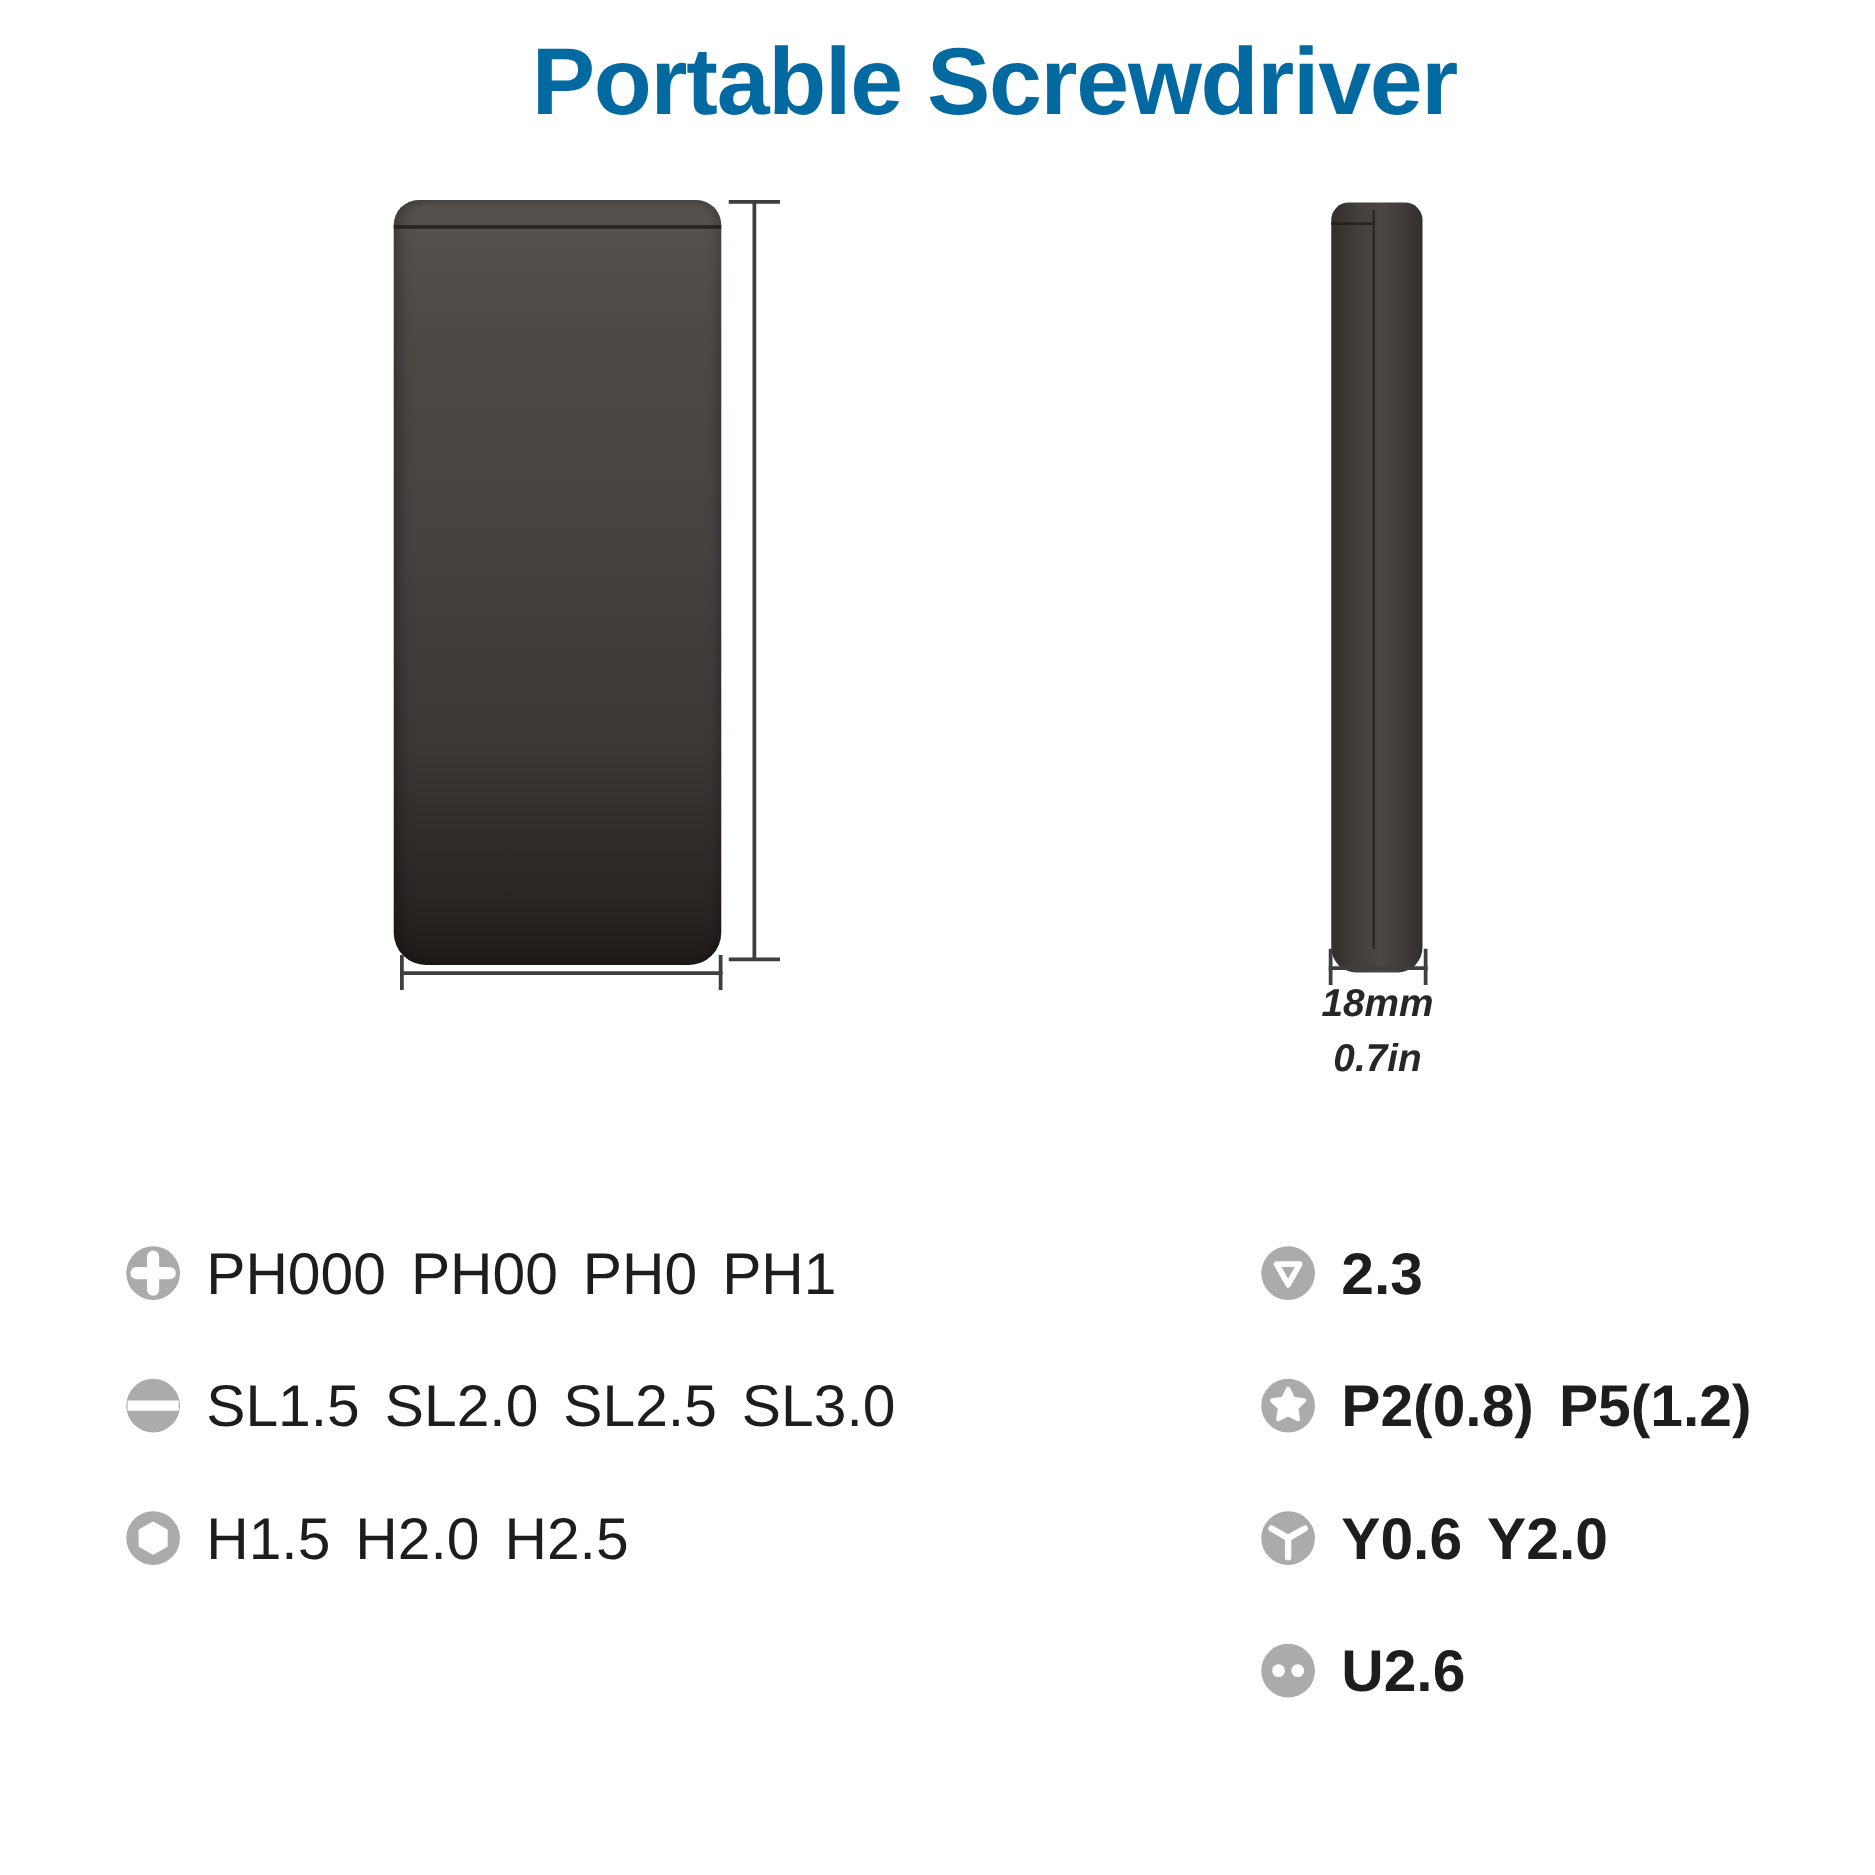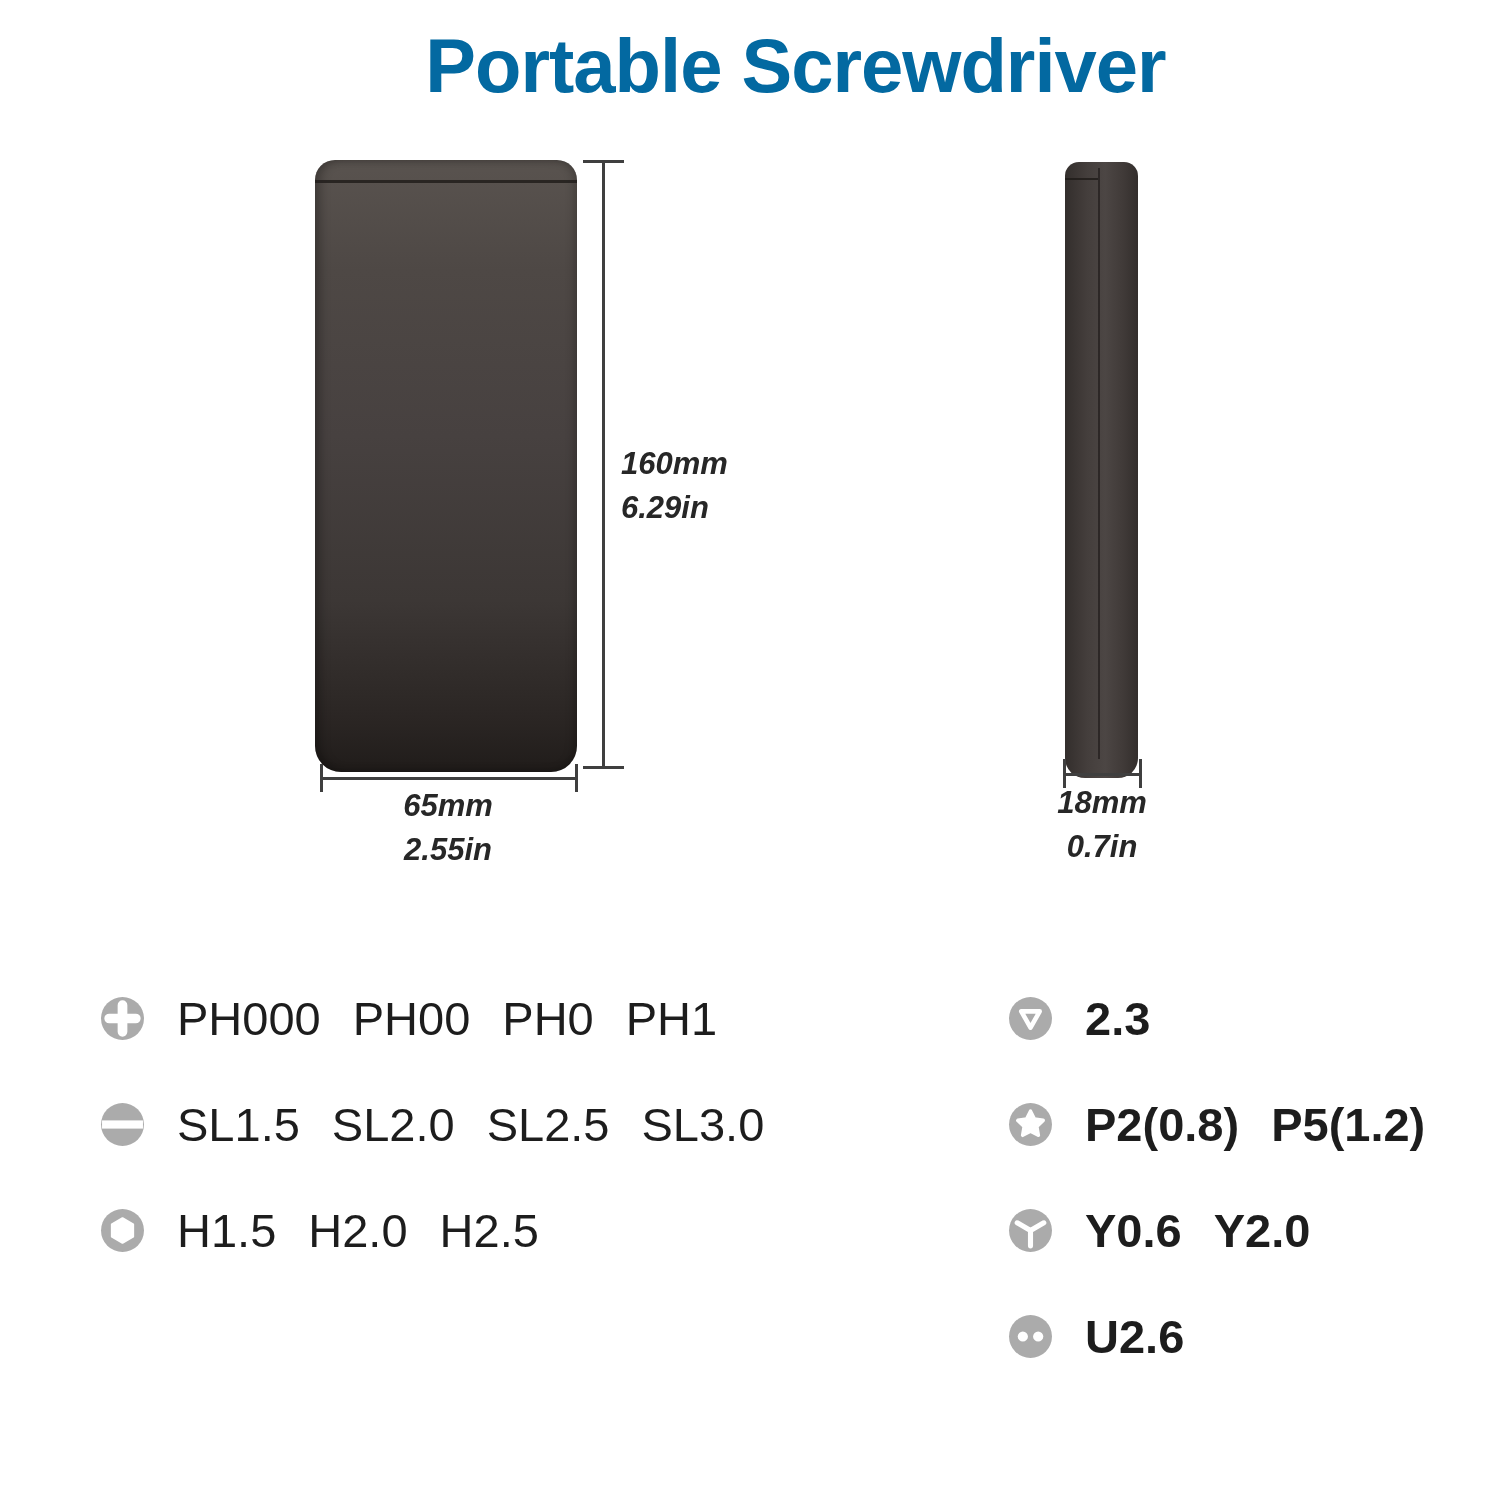--- a/index.html
+++ b/index.html
@@ -122,21 +122,21 @@
   .bit-icon {
     width: 45px;
     height: 45px;
     display: inline-flex;
     flex: 0 0 45px;
   }
   .bit-icon svg { width: 45px; height: 45px; }
   .bit-size {
     font-size: 47px;
     color: #1d1d1d;
-    margin-left: 32px;
+    margin-left: 20px;
     white-space: nowrap;
   }
   .bit-row .bit-size:first-of-type { margin-left: 31px; }
 </style>
 </head>
 <body>
 
 <div class="page">
 
   <h1 class="title">Portable Screwdriver</h1>
@@ -146,32 +146,24 @@
   </div>
 
   <div class="side-body">
     <div class="side-seam"></div>
     <div class="side-cap-seam"></div>
   </div>
 
   <div class="dim dim-v-line"></div>
   <div class="dim dim-v-cap-t"></div>
   <div class="dim dim-v-cap-b"></div>
-  <div class="dim-label label-height">
-    <div>160mm</div>
-    <div>6.29in</div>
-  </div>
 
   <div class="dim dim-h-front"></div>
   <div class="dim dim-h-front-tl"></div>
   <div class="dim dim-h-front-tr"></div>
-  <div class="dim-label label-width">
-    <div>65mm</div>
-    <div>2.55in</div>
-  </div>
 
   <div class="dim dim-h-side"></div>
   <div class="dim dim-h-side-tl"></div>
   <div class="dim dim-h-side-tr"></div>
   <div class="dim-label label-side">
     <div>18mm</div>
     <div>0.7in</div>
   </div>
 
   <div class="bits-column bits-column-left">

